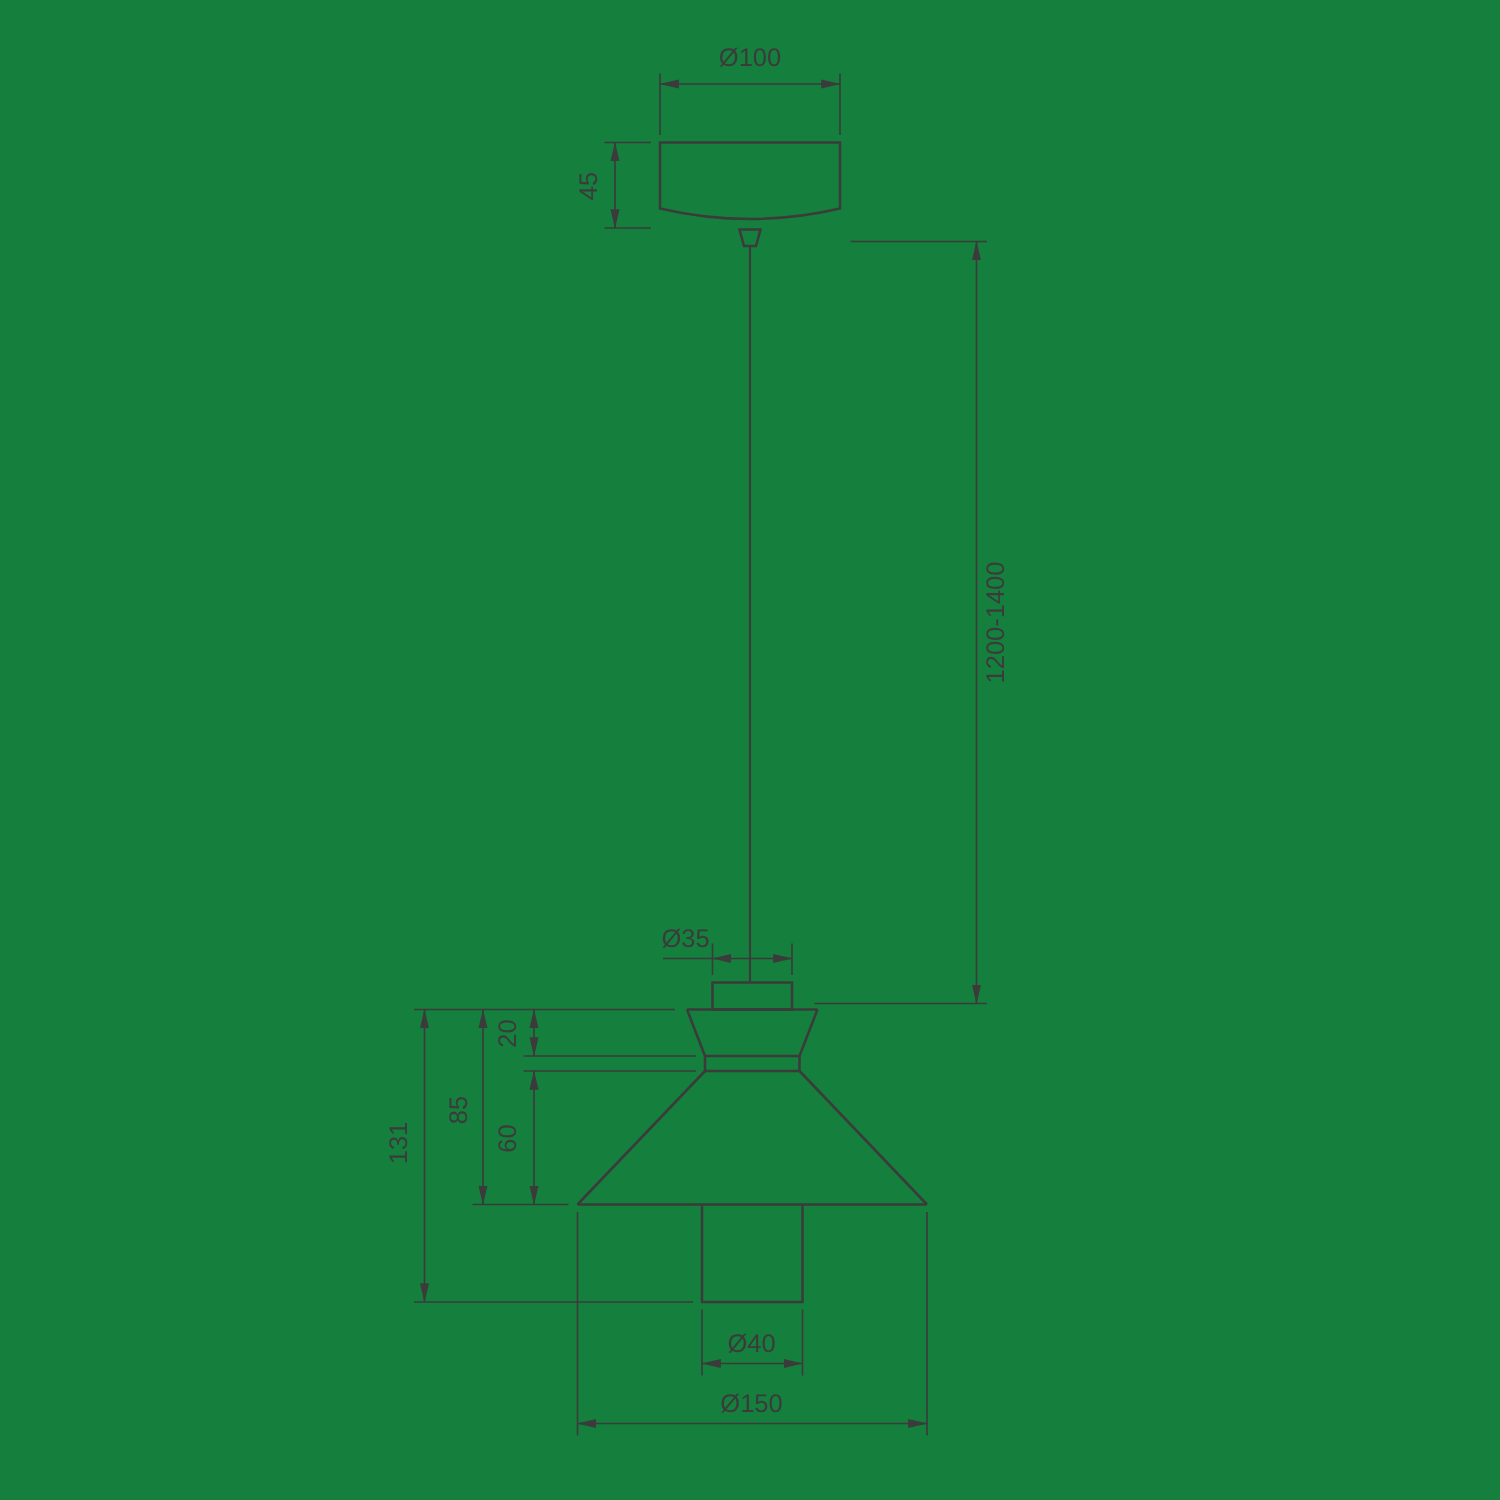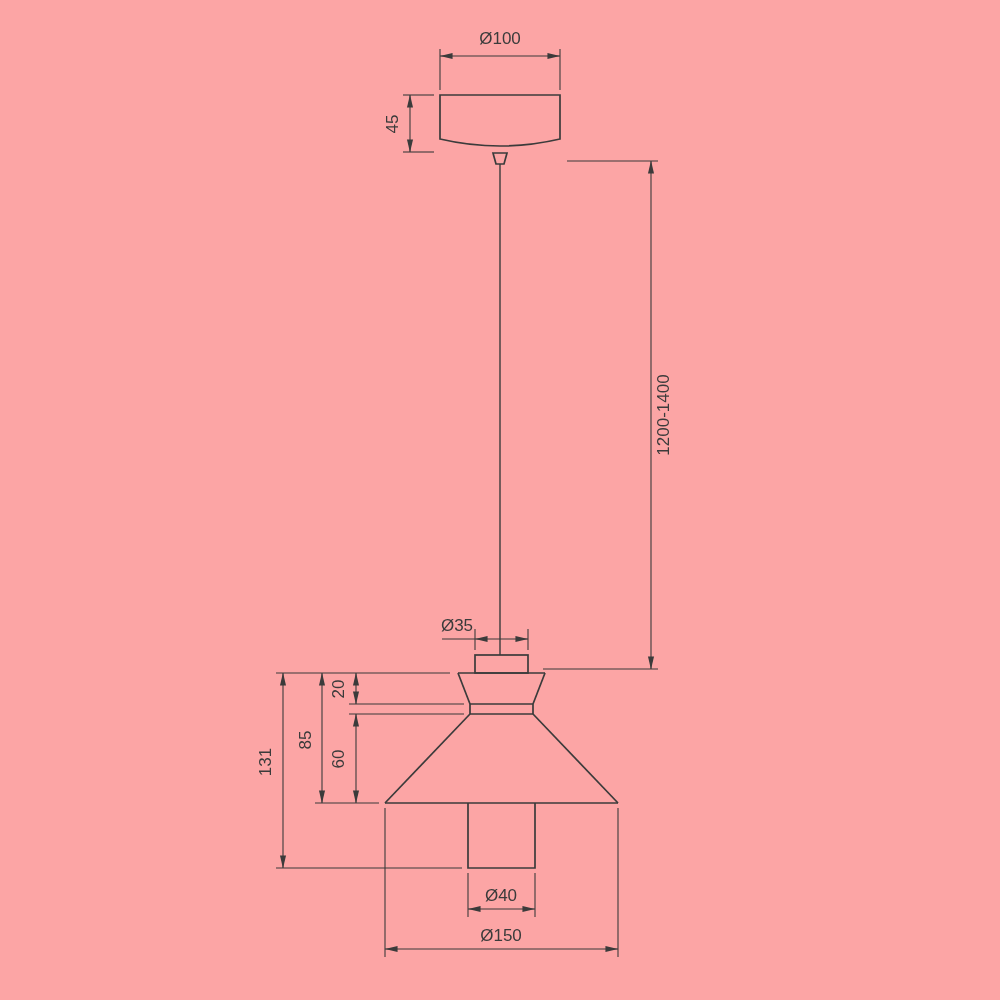--- a/index.html
+++ b/index.html
@@ -1,21 +1,21 @@
 <!DOCTYPE html>
 <html><head>
 <meta charset="utf-8">
 <style>
   html, body { margin: 0; padding: 0; }
   body { background: #ffffff; }
   .screen {
     position: relative;
     width: 1000px;
     height: 1000px;
-    background: #fca5a5;
+    background: #15803d;
     overflow: hidden;
   }
   svg { position: absolute; inset: 0; }
   .obj {
     fill: none;
     stroke: #3b3b3b;
     stroke-width: 1.7px;
     stroke-linecap: butt;
     stroke-linejoin: miter;
   }

